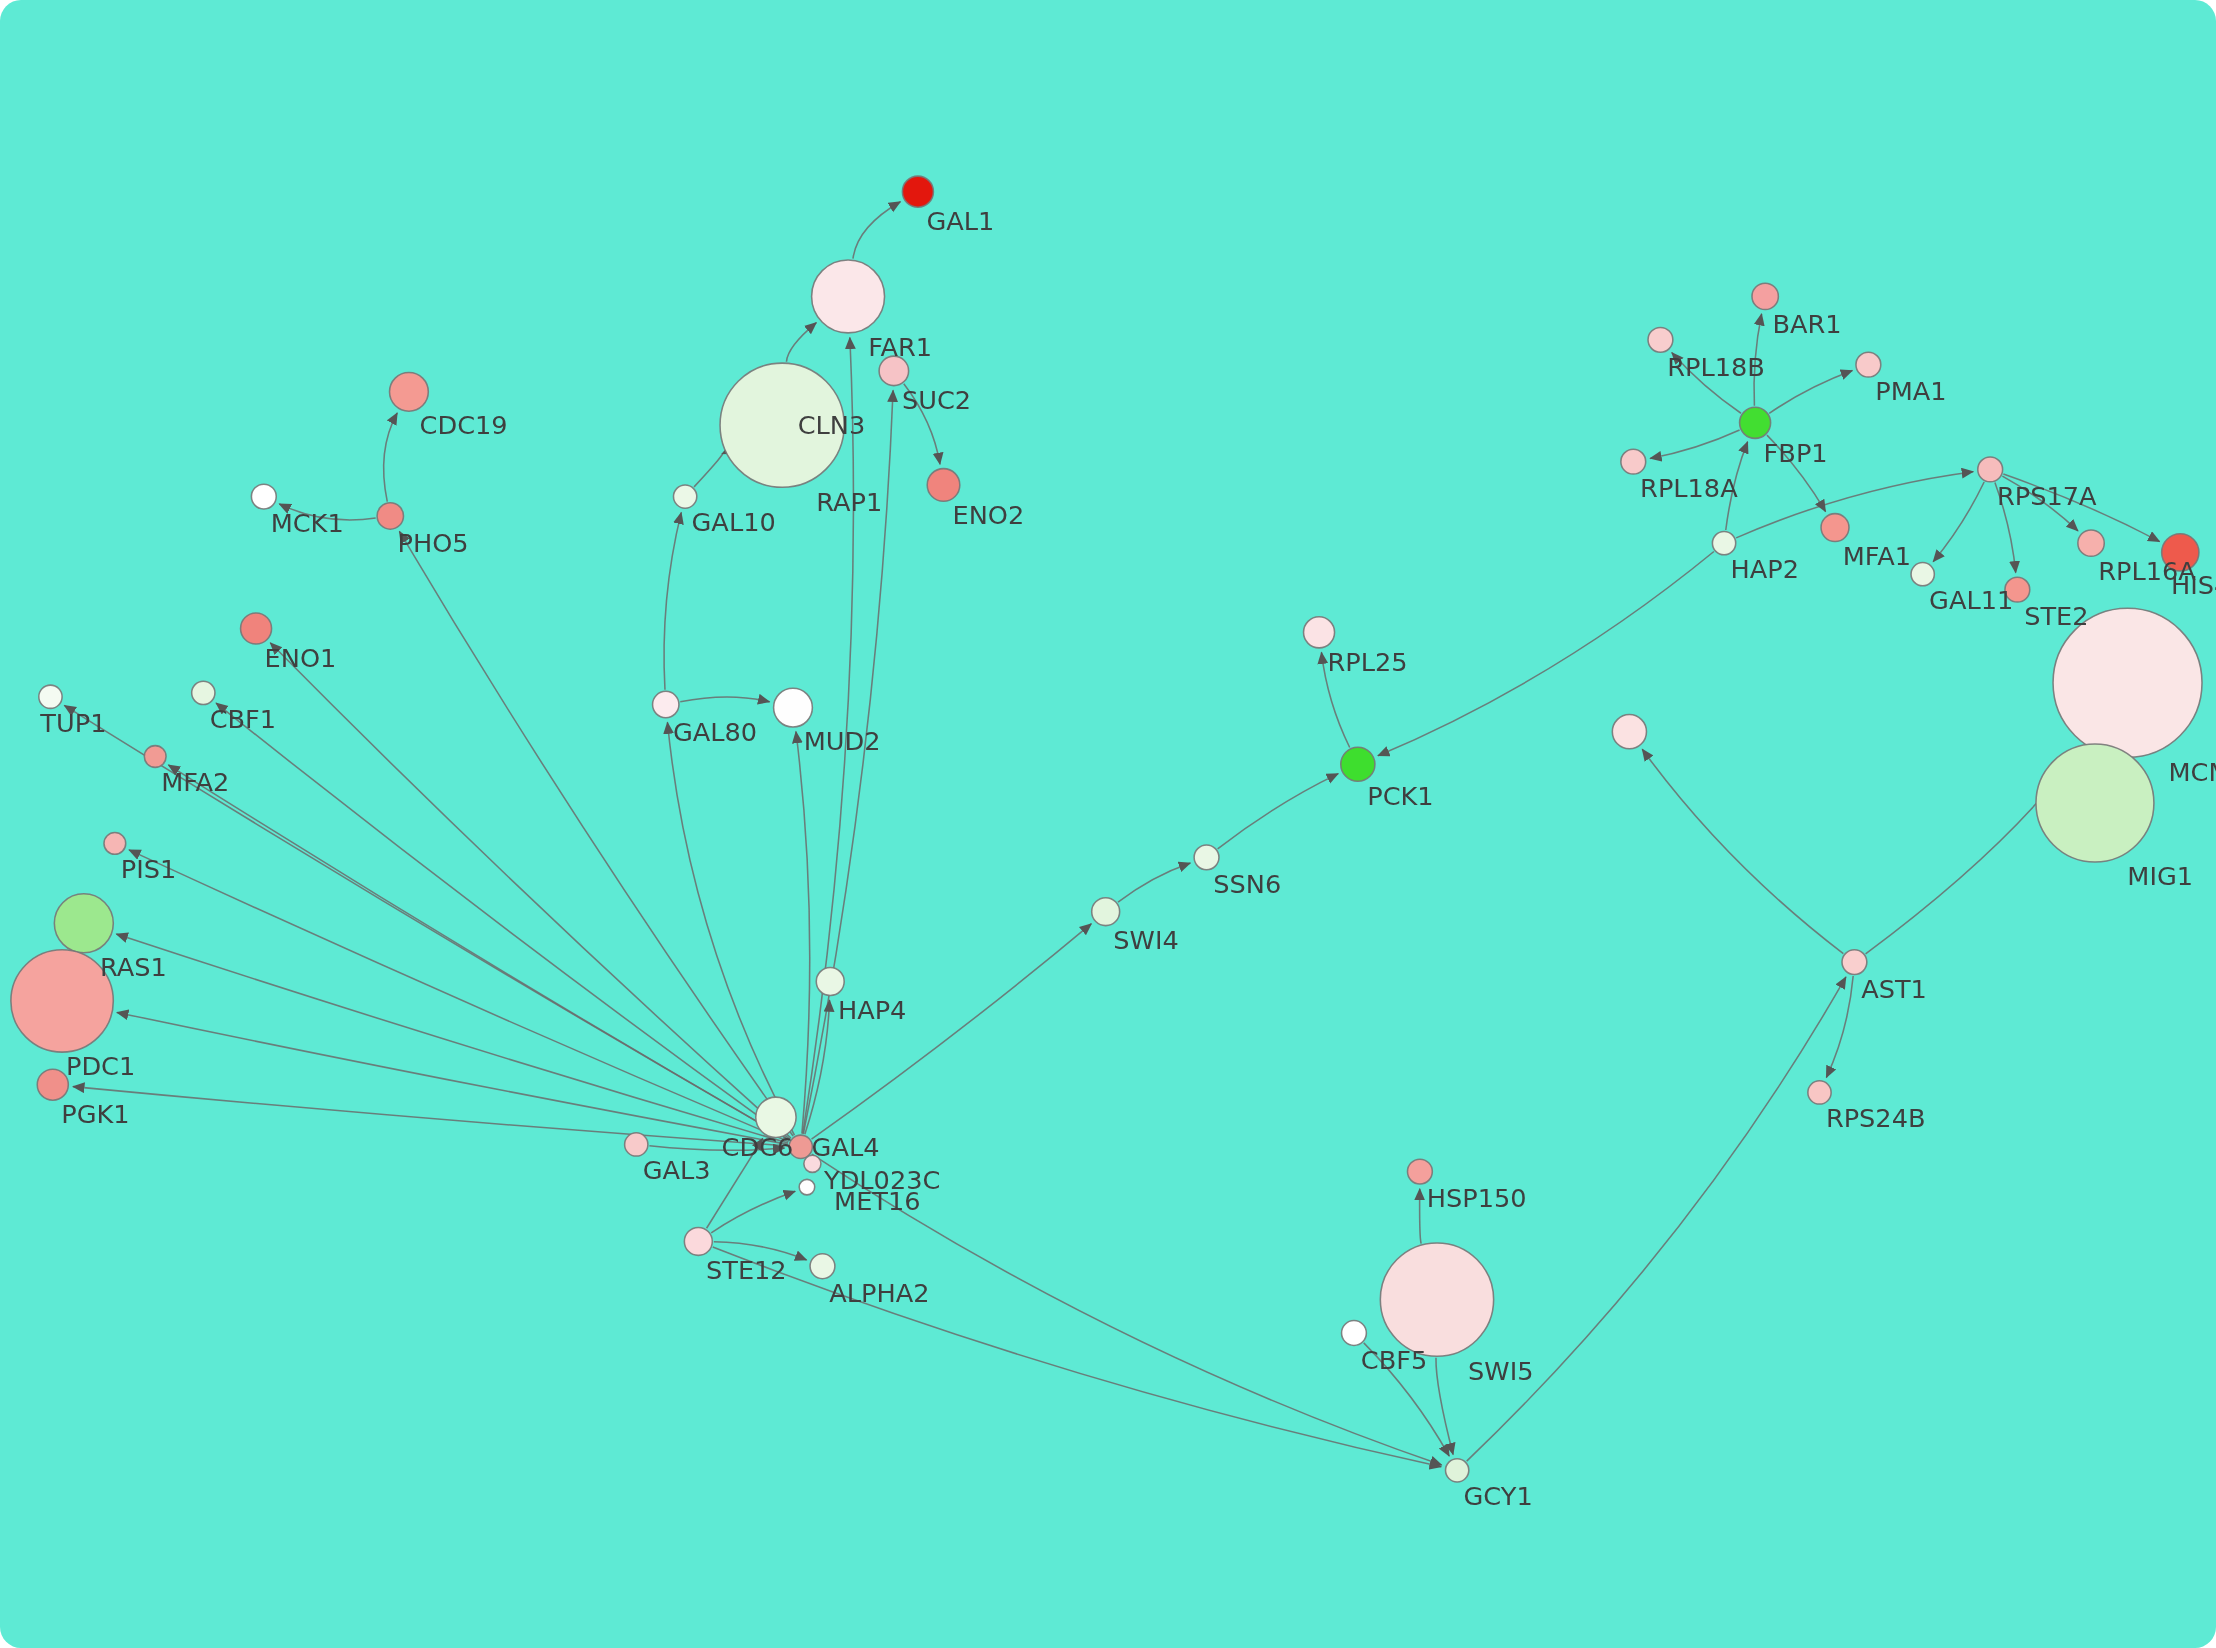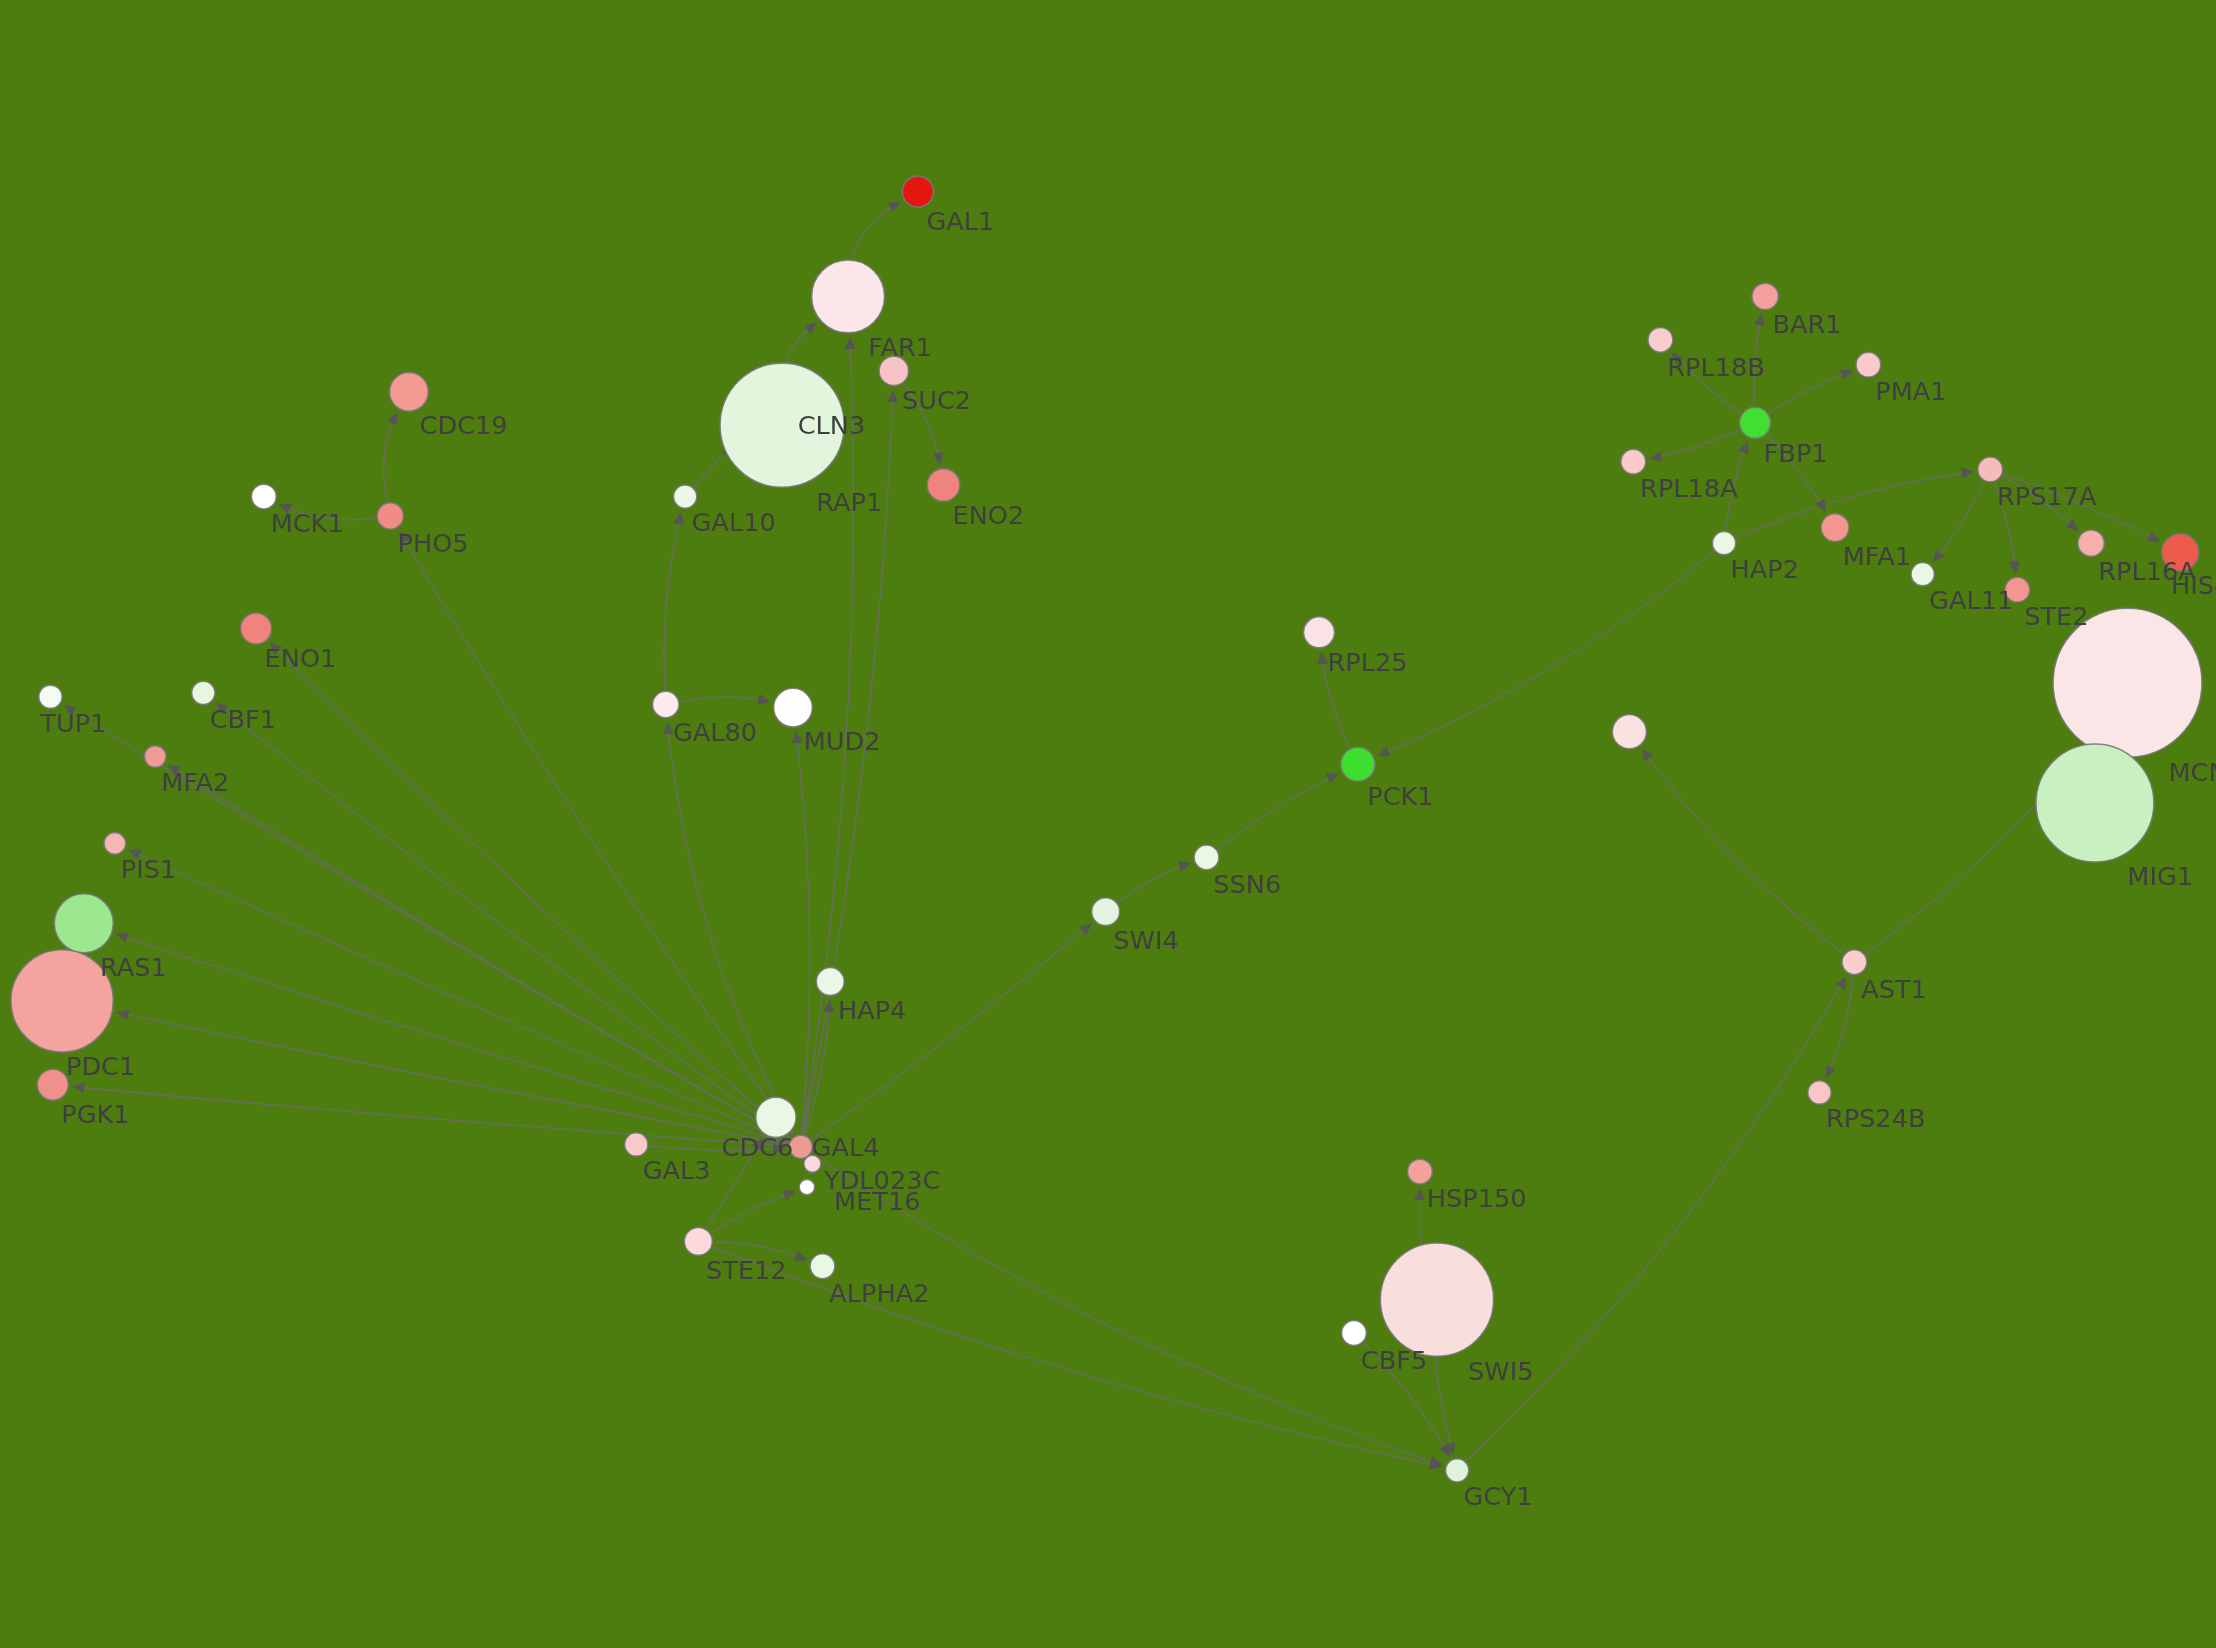--- a/index.html
+++ b/index.html
@@ -1,17 +1,17 @@
 <!DOCTYPE html>
 <html style="font-size:12.4px"><head>
 <meta charset="utf-8">
 <style>
   html,body{margin:0;padding:0;background:#ffffff;}
   body{font-family:"DejaVu Sans", sans-serif;}
-  #stage{width:100vw;height:100vh;overflow:hidden;background:#4d7c0f;}
+  #stage{width:100vw;height:100vh;overflow:hidden;background:#5eead4;border-radius:21px;}
   svg{display:block;width:100%;height:100%;}
   .edge{fill:none;stroke-opacity:.85;}
   .node{stroke-opacity:.9;}
   .nlabel{pointer-events:none;}
 </style>
 </head>
 <body>
 
 <div id="stage">
   <svg id="net" viewBox="0 0 2856 2124" preserveAspectRatio="xMidYMid meet" xmlns="http://www.w3.org/2000/svg">

